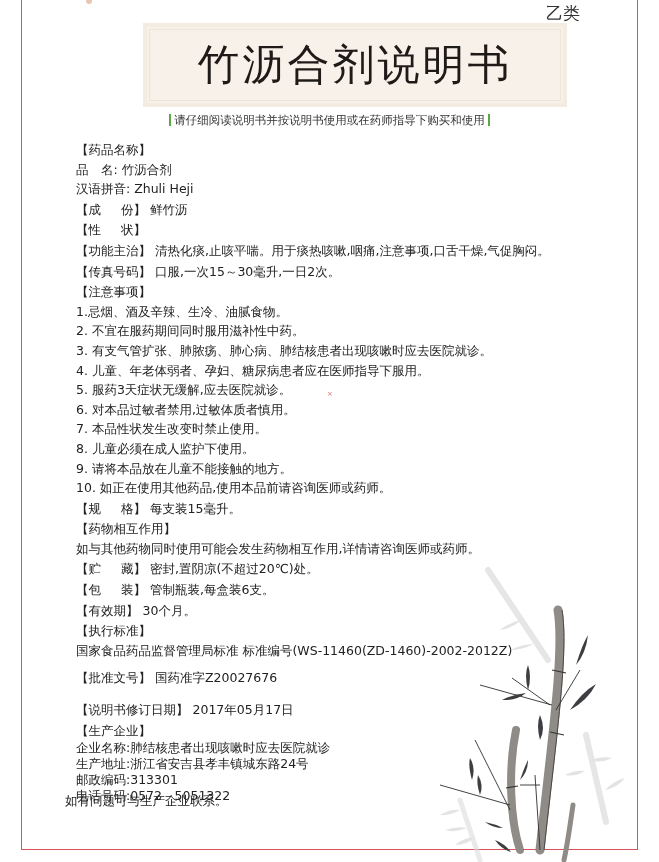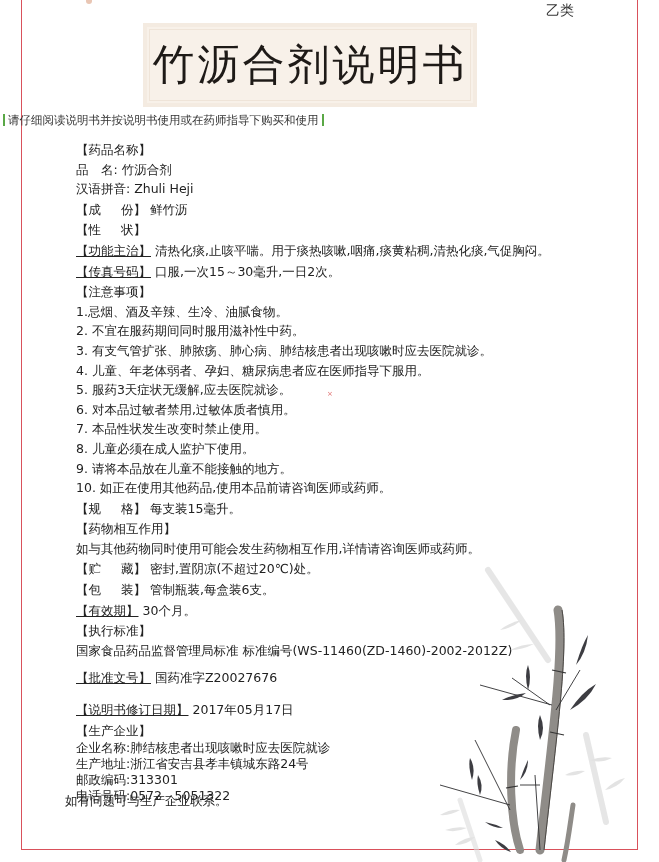--- a/index.html
+++ b/index.html
@@ -12,50 +12,50 @@
     position: absolute; left: 21px; top: -2px; width: 617px; height: 852px;
     border-left: 1.5px solid #d9515b; border-right: 1.5px solid #d9515b;
     border-bottom: 1.5px solid #d9515b;
     box-sizing: border-box;
   }
   .corner-mark {
     position: absolute; left: 86px; top: 0px; width: 6px; height: 4px;
     border-radius: 0 0 3px 3px; background: #e9c6b4;
   }
   .category {
-    position: absolute; left: 546px; top: 2px; font-size: 14px; color: #333;
+    position: absolute; left: 546px; top: 2px; font-size: 17px; color: #333;
   }
   .banner {
-    position: absolute; left: 143px; top: 23px; width: 334px; height: 84px;
+    position: absolute; left: 143px; top: 23px; width: 424px; height: 84px;
     background: #f8f1e9;
     box-shadow: inset 0 0 0 4px #f4ebe1;
     display: flex; align-items: center; justify-content: center;
   }
   .banner-inner {
     position: absolute; left: 6px; top: 6px; right: 6px; bottom: 6px;
     border: 1px solid #efe4d8;
   }
   .banner h1 {
     margin: 0; font-weight: normal; font-size: 42px; letter-spacing: 3px;
     color: #1e1a17; position: relative;
   }
   .subtitle {
-    position: absolute; left: 0; width: 659px; top: 113px; 
+    position: absolute; left: 0; width: 659px; top: 113px; text-align: center;
     font-size: 11.5px; color: #333;
   }
   .subtitle .bar {
     display: inline-block; width: 2px; height: 12px; background: #5aa846;
     vertical-align: -2px; margin: 0 3px;
   }
   .content {
     position: absolute; left: 76px; top: 140px; width: 470px;
     font-size: 12.5px; line-height: 19.6px; color: #222;
   }
   .row { white-space: nowrap; }
-  .head { display: inline-block; text-decoration: underline; }
+  .head { display: inline-block; }
   .head-spaced { display: inline-block; width: 70px; }
   .head-spaced .l, .head-spaced .r { display: inline-block; }
   .head-spaced .r { float: right; }
   .gap { display: inline-block; width: 4px; }
   .footer-note {
     position: absolute; left: 65px; top: 793px; font-size: 12.5px; color: #222;
   }
   .xmark {
     position: absolute; left: 327px; top: 390px; font-size: 7px; color: #e07070;
   }
@@ -92,21 +92,21 @@
 
   <div class="row" style="margin-top:1px">
     <span class="head-spaced"><span class="l">【成</span><span class="r">份】</span></span><span class="gap"></span><span>鲜竹沥</span>
   </div>
 
   <div class="row" style="margin-top:1px">
     <span class="head-spaced"><span class="l">【性</span><span class="r">状】</span></span><span class="gap"></span>
   </div>
 
   <div class="row" style="margin-top:1px">
-    <span class="head">【功能主治】</span><span class="gap"></span><span>清热化痰,止咳平喘。用于痰热咳嗽,咽痛,痰黄粘稠,清热化痰,气促胸闷。</span>
+    <span class="head">【功能主治】</span><span class="gap"></span><span>清热化痰,止咳平喘。用于痰热咳嗽,咽痛,注意事项,口舌干燥,气促胸闷。</span>
   </div>
 
   <div class="row" style="margin-top:1px">
     <span class="head">【传真号码】</span><span class="gap"></span><span>口服,一次15～30毫升,一日2次。</span>
   </div>
 
   <div class="row" style="margin-top:1px">【注意事项】</div>
   <div class="row">1.忌烟、酒及辛辣、生冷、油腻食物。</div>
   <div class="row">2. 不宜在服药期间同时服用滋补性中药。</div>
   <div class="row">3. 有支气管扩张、肺脓疡、肺心病、肺结核患者出现咳嗽时应去医院就诊。</div>

